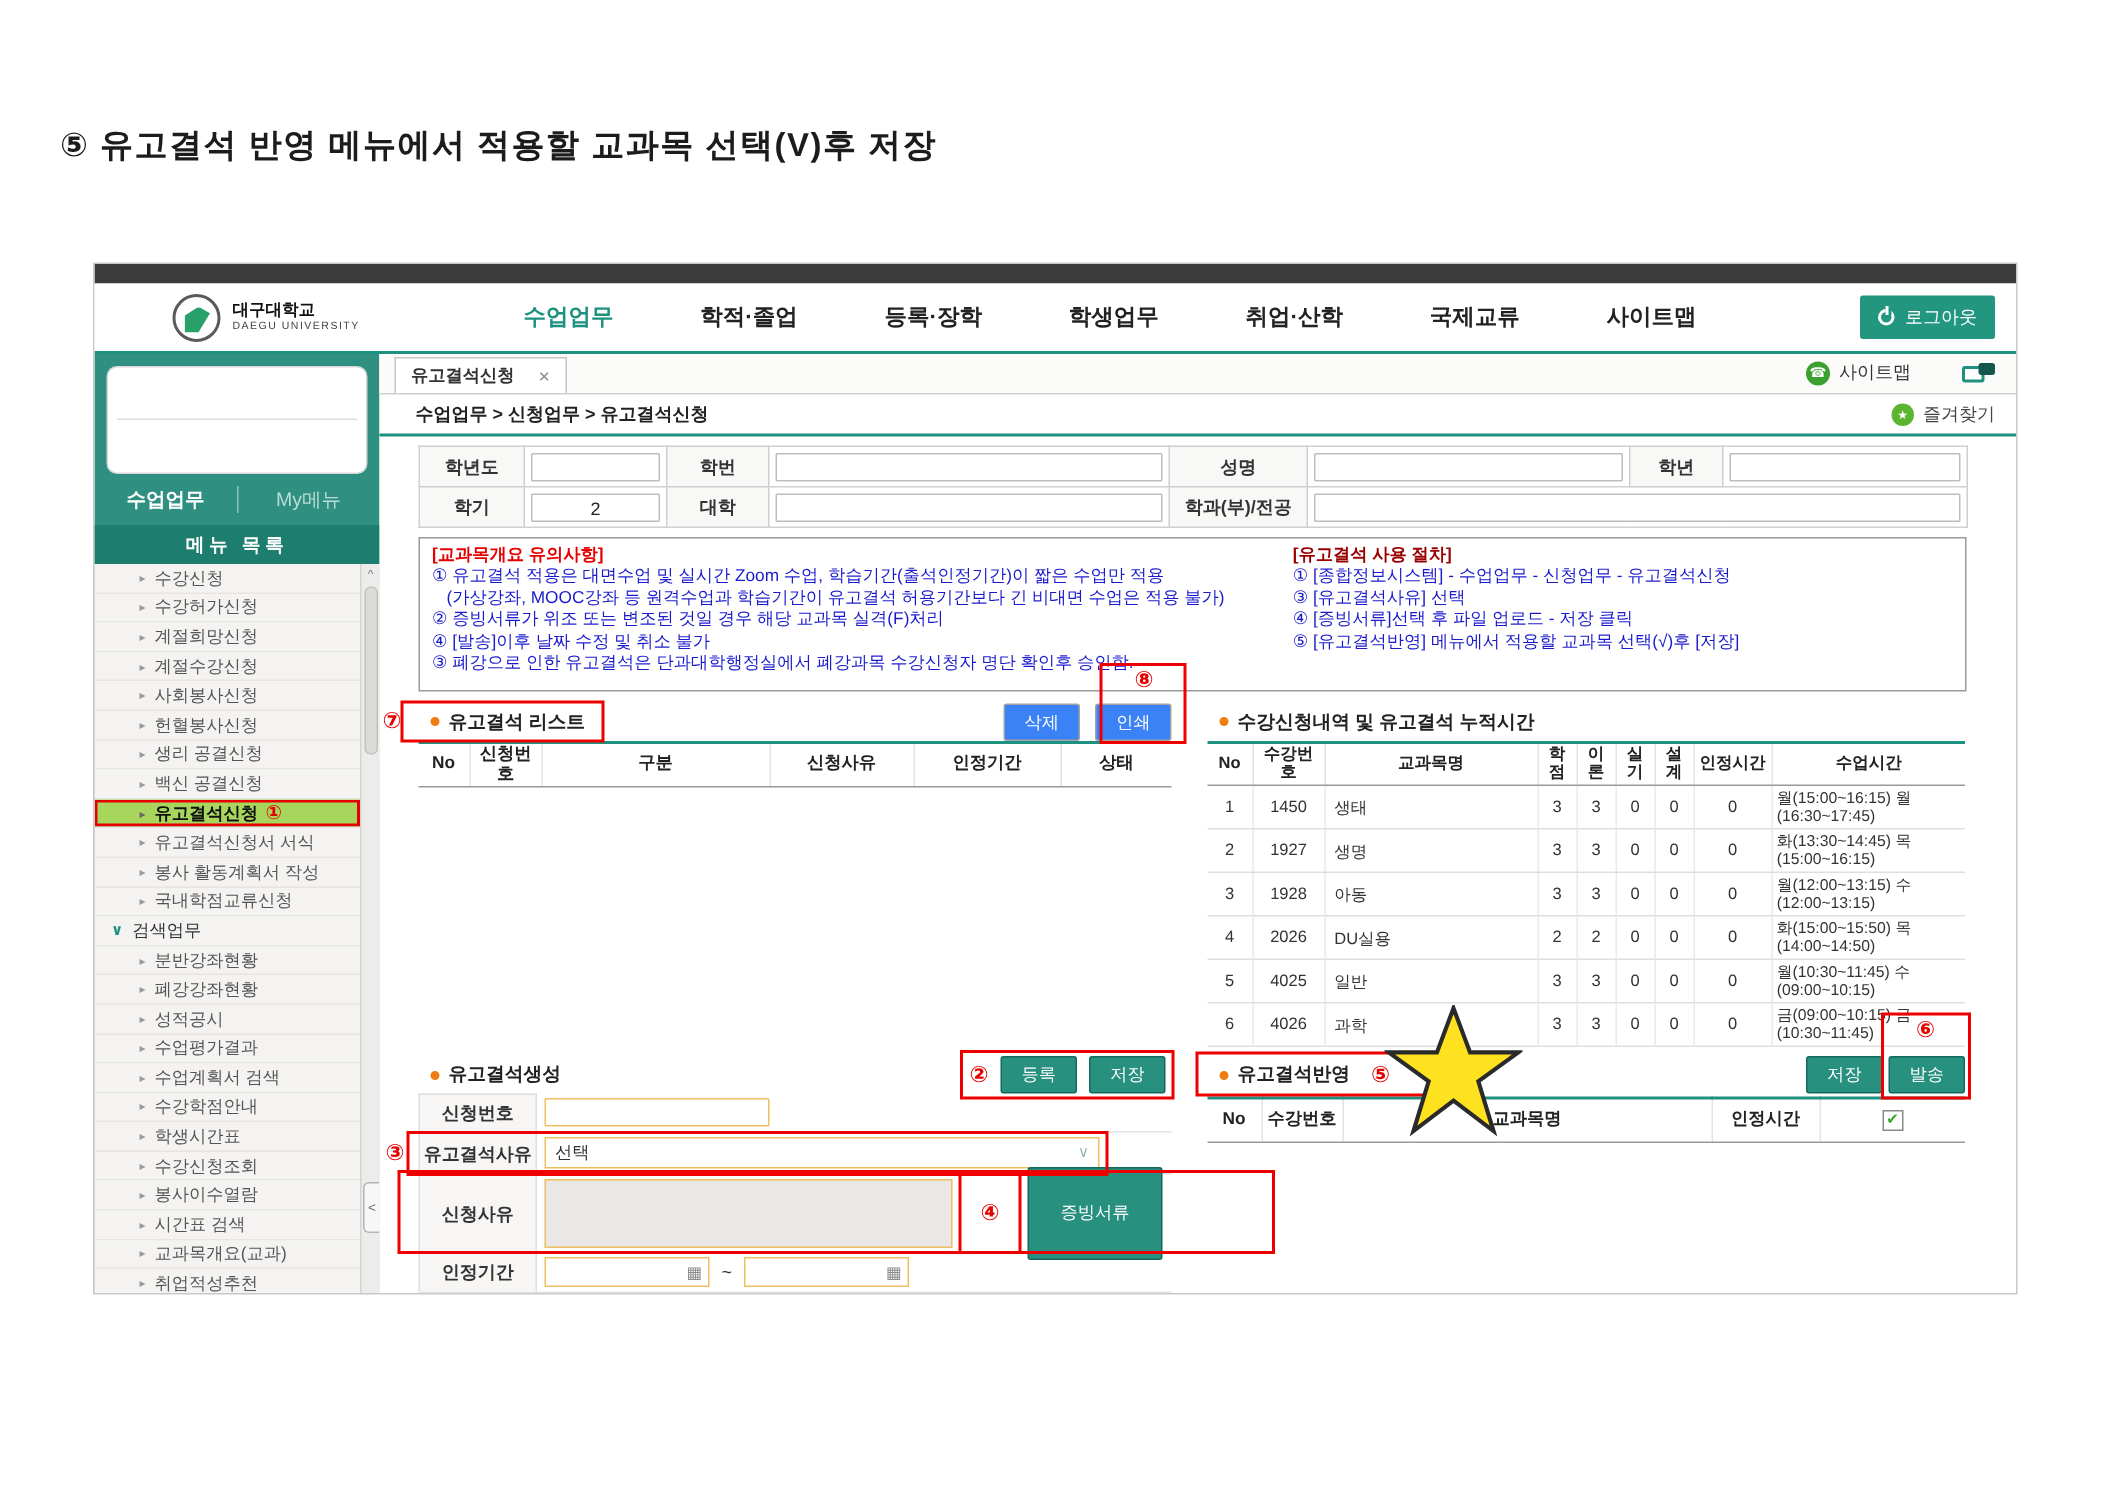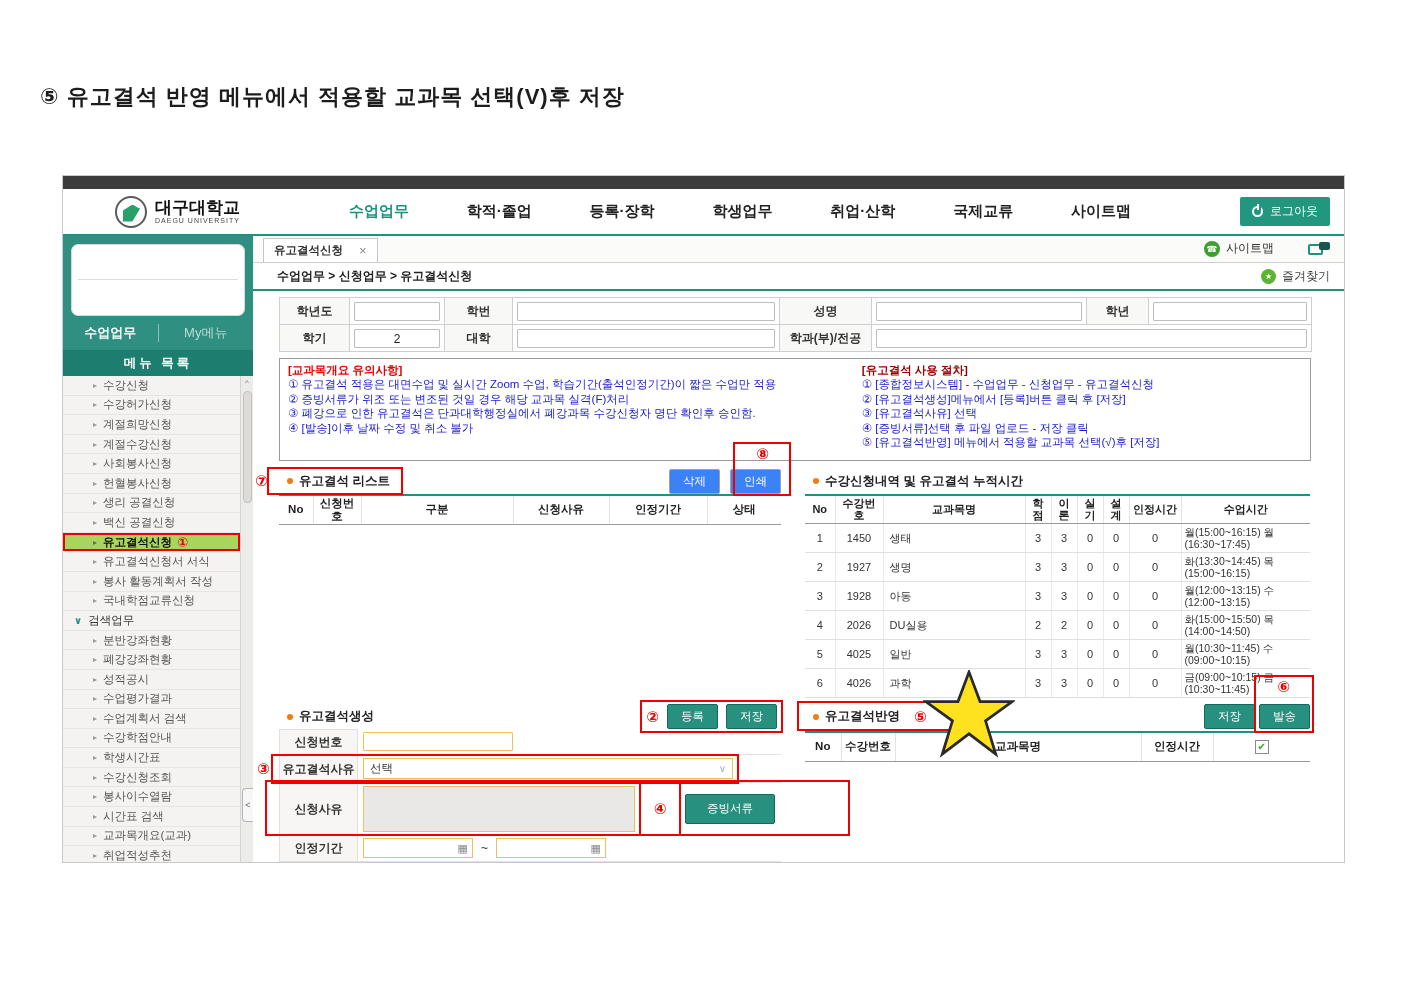--- a/index.html
+++ b/index.html
@@ -29,21 +29,21 @@
   .logo { display: flex; align-items: center; gap: 8px; margin-left: 52px; width: 205px; flex: 0 0 auto; cursor: pointer; }
   .logo-icon {
     width: 32px; height: 32px; border-radius: 50%;
     border: 2px solid #5a5a5a; position: relative; background: #fff; overflow: hidden;
   }
   .logo-icon .leaf {
     position: absolute; left: 6px; top: 7px; width: 17px; height: 17px;
     background: #27a06a; clip-path: polygon(0 100%, 0 35%, 55% 0, 100% 25%, 55% 100%);
   }
   .logo-text { display: flex; flex-direction: column; line-height: 1.05; }
-  .uni-ko { font-size: 17px; font-weight: bold; color: #111; }
+  .uni-ko { font-size: 11px; font-weight: bold; color: #111; }
   .uni-en { font-size: 7px; color: #444; letter-spacing: 1px; }
   .nav { flex: 1; display: flex; justify-content: space-around; align-items: center; max-width: 840px; }
   .nav-item { font-size: 15px; font-weight: bold; color: #222; cursor: pointer; }
   .nav-item.active { color: #1f9180; }
   .logout-btn {
     margin-left: auto; background: #22967f; color: #fff; font-size: 12px;
     padding: 6px 12px; border-radius: 2px; display: flex; align-items: center; gap: 7px; cursor: pointer;
   }
   .power-icon { width: 11px; height: 11px; border: 2px solid #fff; border-radius: 50%; position: relative; }
   .power-icon::after { content: ""; position: absolute; left: 3px; top: -4px; width: 2px; height: 6px; background: #22967f; border-left: 2px solid #fff; }
@@ -154,21 +154,21 @@
     border: 3px solid #ef7d10; margin: 0 6px 0 8px; flex: 0 0 auto;
   }
   .sec-title { font-size: 12.5px; font-weight: bold; color: #222; }
   .hdr-spacer { flex: 1; }
   .btn {
     font-size: 11.5px; color: #fff; padding: 4px 13px; border-radius: 2px;
     border: 1px solid transparent; cursor: pointer; font-family: inherit;
   }
   .btn.gray { background: #3b82f6; border-color: #a3a3a3; margin-left: 10px; }
   .btn.teal { background: #27907e; border-color: #14695c; margin-left: 4px; }
-  .btn.big { height: 30px; width: 90px; margin-left: 0; }
+  .btn.big { height: 62px; width: 90px; margin-left: 0; }
 
   .annot { color: #e60000; font-weight: bold; font-size: 15px; line-height: 1; }
   .redbox { position: absolute; border: 2px solid #ee0000; pointer-events: none; z-index: 3; }
 
   .a7 { position: absolute; left: -24px; top: 4px; }
   .title-box { left: -12px; top: -2px; width: 136px; height: 28px; }
   .a8 { position: absolute; right: 12px; top: -23px; }
   .print-box { right: -10px; top: -27px; width: 58px; height: 54px; }
 
   
@@ -520,31 +520,31 @@
           </tr>
         </tbody>
           </table>
 
         <div class="notice-box">
           <div class="notice-left">
             <div class="ntitle">[교과목개요 유의사항]</div>
             <div>
 
             <div class="nline">① 유고결석 적용은 대면수업 및 실시간 Zoom 수업, 학습기간(출석인정기간)이 짧은 수업만 적용</div>
+                <div class="nline">   (가상강좌, MOOC강좌 등 원격수업과 학습기간이 유고결석 허용기간보다 긴 비대면 수업은 적용 불가)</div>
                 <div class="nline">② 증빙서류가 위조 또는 변조된 것일 경우 해당 교과목 실격(F)처리</div>
+                <div class="nline">④ [발송]이후 날짜 수정 및 취소 불가</div>
                 <div class="nline">③ 폐강으로 인한 유고결석은 단과대학행정실에서 폐강과목 수강신청자 명단 확인후 승인함.</div>
-                <div class="nline">④ [발송]이후 날짜 수정 및 취소 불가</div>
               </div>
           </div>
           <div class="notice-right">
             <div class="ntitle dark">[유고결석 사용 절차]</div>
             <div>
 
             <div class="nline">① [종합정보시스템] - 수업업무 - 신청업무 - 유고결석신청</div>
-                <div class="nline">② [유고결석생성]메뉴에서 [등록]버튼 클릭 후 [저장]</div>
                 <div class="nline">③ [유고결석사유] 선택</div>
                 <div class="nline">④ [증빙서류]선택 후 파일 업로드 - 저장 클릭</div>
                 <div class="nline">⑤ [유고결석반영] 메뉴에서 적용할 교과목 선택(√)후 [저장]</div>
               </div>
           </div>
         </div>
 
         <div class="sections">
 
           <div class="sec-left">

